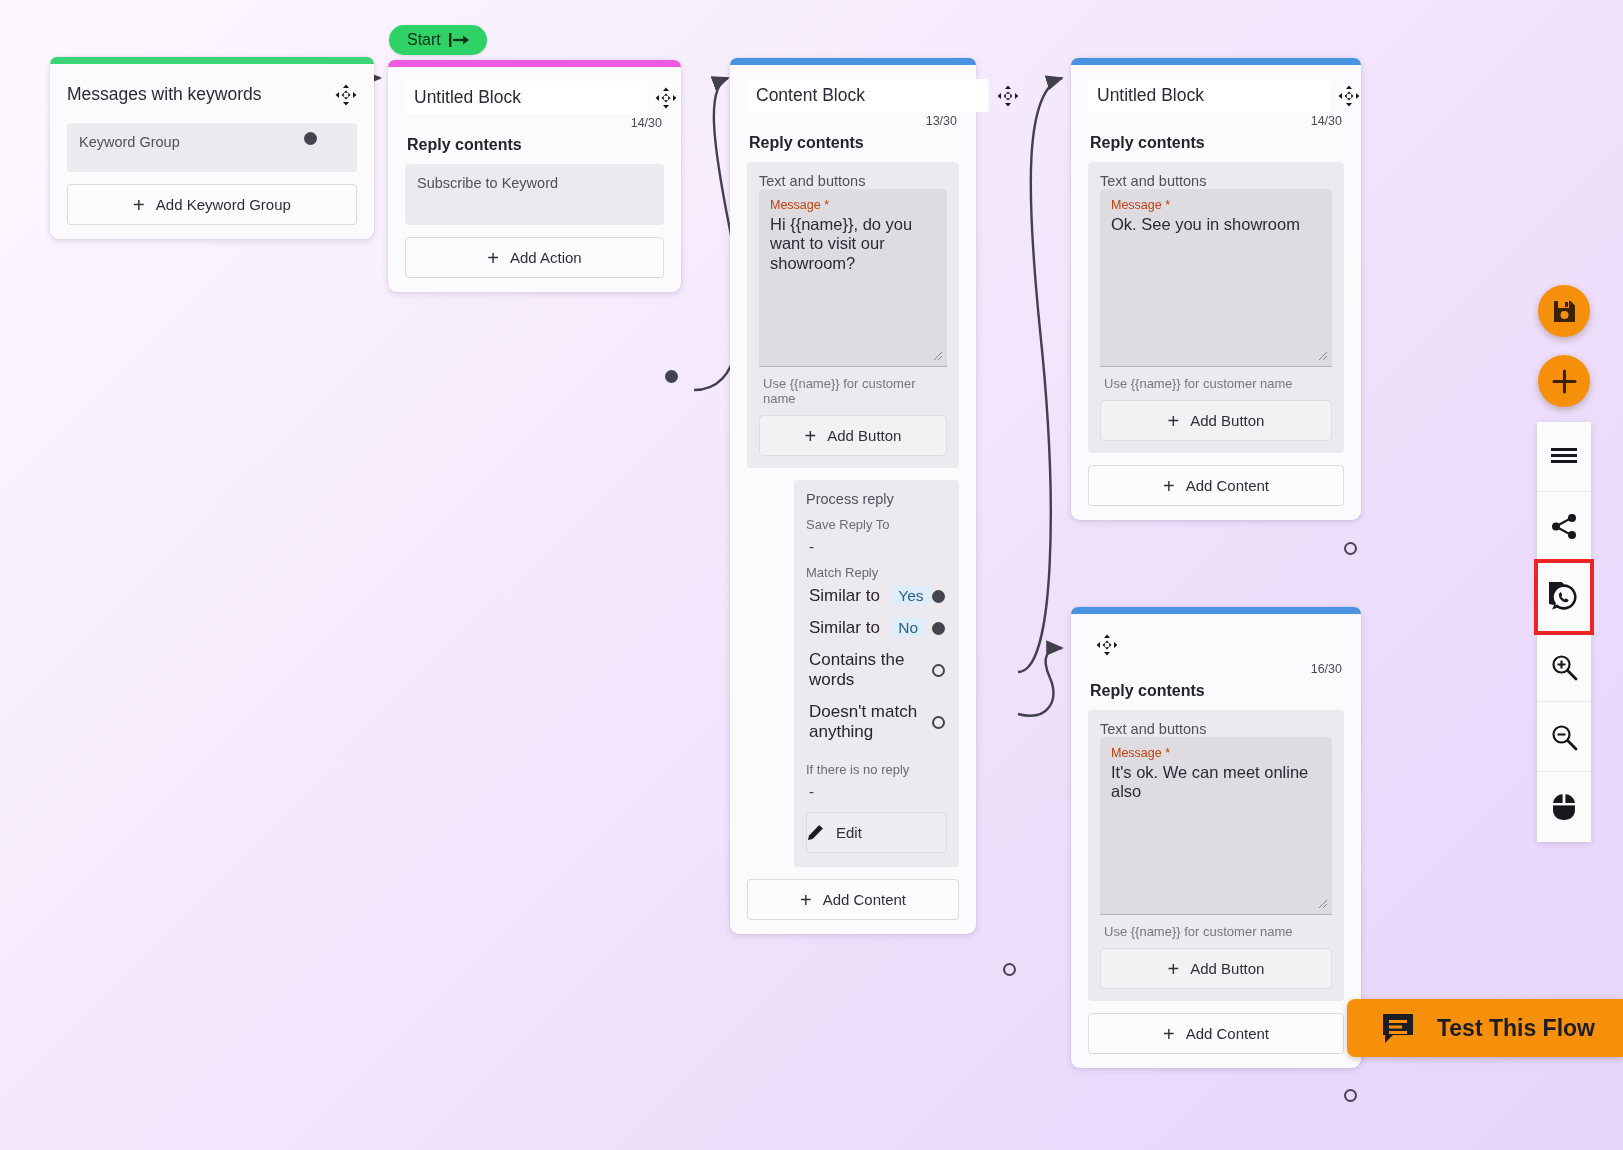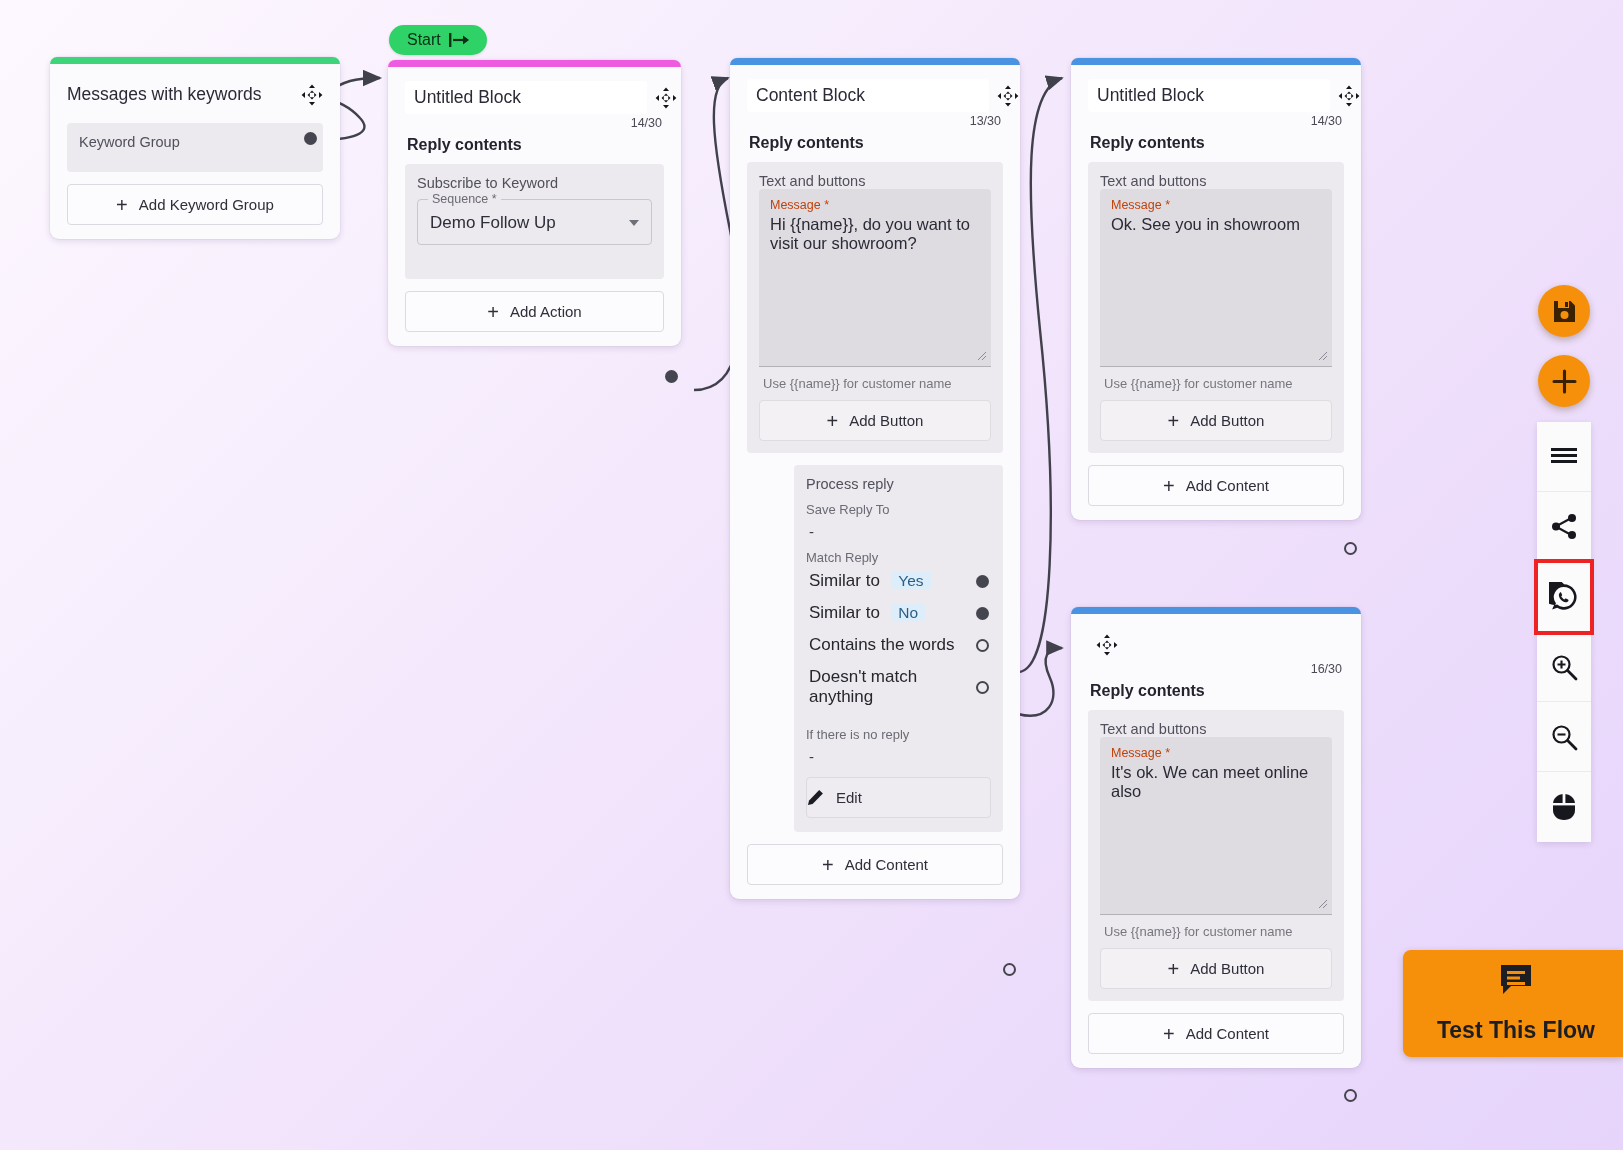--- a/index.html
+++ b/index.html
@@ -253,21 +253,20 @@
   #test-flow {
     position: absolute; right: 0px; bottom: 93px;
     background: #f6900b;
     border-radius: 8px 0 0 8px;
     display: flex; align-items: center; gap: 22px;
     padding: 13px 28px 13px 34px;
     font-size: 23px; font-weight: bold; color: #1d1d24;
     z-index: 10;
     box-shadow: 0 2px 6px rgba(80,50,10,.25);
     cursor: pointer;
-    flex-direction: column;
   }
 </style>
 </head>
 <body>
 
 <svg id="connectors" viewBox="0 0 1623 1150">
   <defs>
     <marker id="arrow" markerWidth="9" markerHeight="9" refX="6.6" refY="3.2" orient="auto">
       <path d="M0,0 L7.4,3.2 L0,6.4 Z" fill="#41414c"></path>
     </marker>
@@ -286,21 +285,21 @@
 
 <div id="start-pill">
   <span>Start</span>
   <svg width="22" height="14" viewBox="0 0 22 14">
     <rect x="0" y="0" width="2.4" height="14" fill="#0c2f17"></rect>
     <path d="M4 7 H18" stroke="#0c2f17" stroke-width="2.2" fill="none"></path>
     <path d="M14 2.4 L20 7 L14 11.6 Z" fill="#0c2f17"></path>
   </svg>
 </div>
 
-<div class="card" style="left:50px; top:57px; width:290px;">
+<div class="card" style="left:50px; top:57px; width:324px;">
   <div class="card-topbar" style="background:#3ed47a"></div>
   <div class="card-inner">
     <div class="title-row">
       <div class="title-plain">Messages with keywords</div>
       <span class="move-icon">
         <svg width="22" height="22" viewBox="0 0 22 22">
           <path d="M11 0.6 L14 4 H8 Z M11 21.4 L8 18 H14 Z M0.6 11 L4 8 V14 Z M21.4 11 L18 14 V8 Z
                    M11 6.5 L13.2 8.8 H8.8 Z M11 15.5 L8.8 13.2 H13.2 Z M6.5 11 L8.8 8.8 V13.2 Z M15.5 11 L13.2 13.2 V8.8 Z" fill="#15151c"></path>
         </svg>
       </span>
@@ -330,36 +329,31 @@
           <path d="M11 0.6 L14 4 H8 Z M11 21.4 L8 18 H14 Z M0.6 11 L4 8 V14 Z M21.4 11 L18 14 V8 Z
                    M11 6.5 L13.2 8.8 H8.8 Z M11 15.5 L8.8 13.2 H13.2 Z M6.5 11 L8.8 8.8 V13.2 Z M15.5 11 L13.2 13.2 V8.8 Z" fill="#15151c"></path>
         </svg>
       </span>
     </div>
     <div class="counter">14/30</div>
     <div class="section-head">Reply contents</div>
 
     <div class="panel" style="padding-bottom:34px;">
       <div class="panel-label-lg">Subscribe to Keyword</div>
-      <div class="outlined">
-        <span class="outlined-legend">Sequence *</span>
-        <span class="outlined-value">Demo Follow Up</span>
-        <span class="caret" style="bottom:18px;"></span>
-      </div>
     </div>
 
     <div class="ghost-btn">
       <span class="plus-glyph">+</span>
       <span>Add Action</span>
     </div>
   </div>
 </div>
 <div class="corner-port filled" style="left:665px; top:370px;"></div>
 
-<div class="card" style="left:730px; top:58px; width:290px;">
+<div class="card" style="left:730px; top:58px; width:246px;">
   <div class="card-topbar" style="background:#4a93e0"></div>
   <div class="card-inner">
     <div class="title-row">
       <input class="block-title" readonly="" value="Content Block" style="">
       <span class="move-icon">
         <svg width="22" height="22" viewBox="0 0 22 22">
           <path d="M11 0.6 L14 4 H8 Z M11 21.4 L8 18 H14 Z M0.6 11 L4 8 V14 Z M21.4 11 L18 14 V8 Z
                    M11 6.5 L13.2 8.8 H8.8 Z M11 15.5 L8.8 13.2 H13.2 Z M6.5 11 L8.8 8.8 V13.2 Z M15.5 11 L13.2 13.2 V8.8 Z" fill="#15151c"></path>
         </svg>
       </span>

